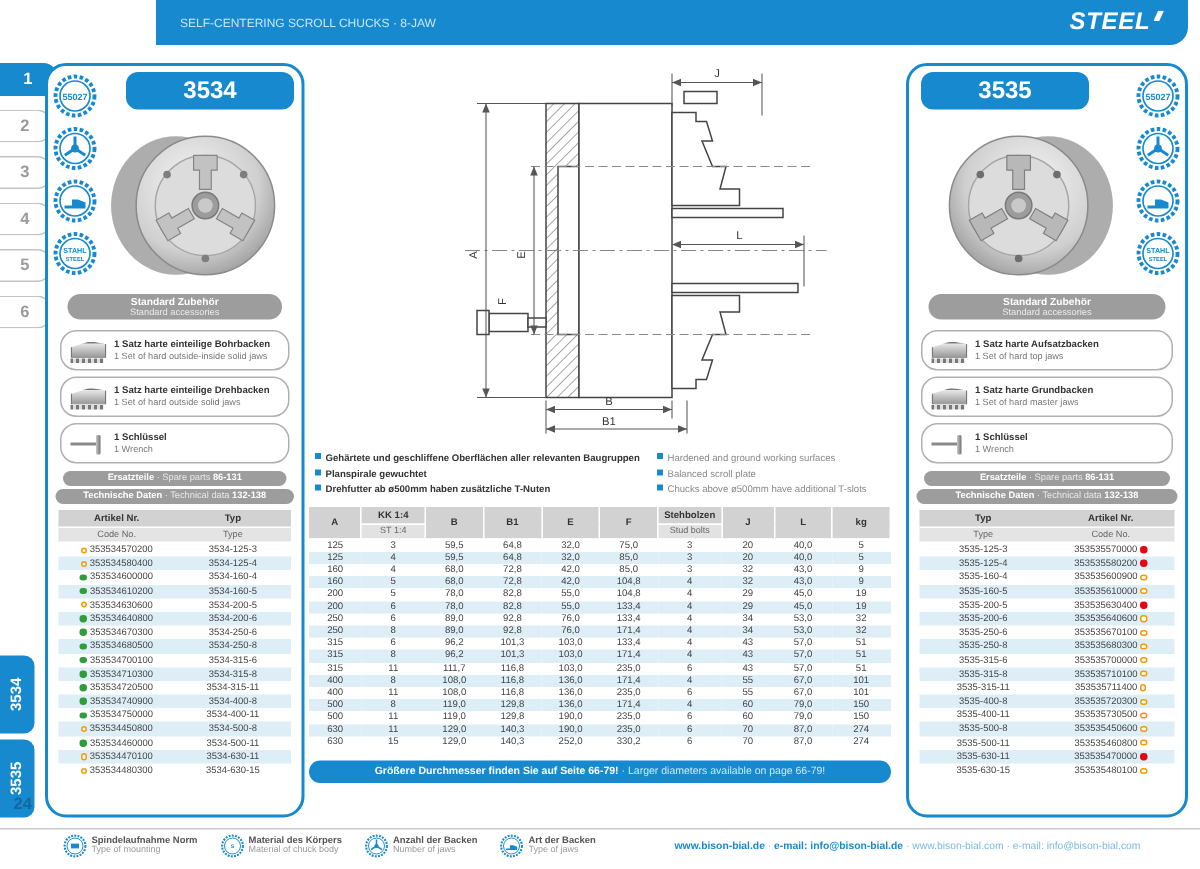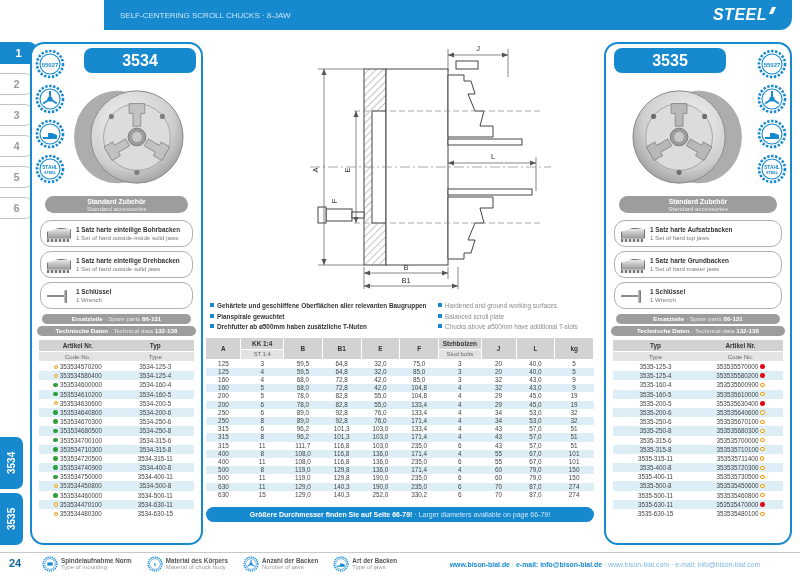--- a/index.html
+++ b/index.html
@@ -107,21 +107,21 @@
   .spec td{font-size:6.4px;color:#444;text-align:center;height:8.2px;line-height:8.2px;padding:0}
   .spec tr.alt{background:#ddeef7}
 
   .banner{position:absolute;left:206px;top:507px;width:388px;height:15px;background:#1789ce;border-radius:8px;
           color:#fff;font-size:7px;line-height:15px;text-align:center;white-space:nowrap}
   .banner .b-de{font-weight:bold}
   .banner .b-en{color:#cfe8f8}
 
   
   .footer-line{position:absolute;left:0;top:552px;width:800px;border-top:1px solid #c9c9c9}
-  .pagenum{position:absolute;left:9px;top:557px;font-size:11px;font-weight:bold;color:#13679e}
+  .pagenum{position:absolute;left:9px;top:530px;font-size:11px;font-weight:bold;color:#13679e}
   .legend{position:absolute;left:42px;top:556px;display:flex;gap:15px;align-items:center}
   .leg-item{display:flex;gap:3px;align-items:center}
   .leg-icon{width:16px;height:16px;flex:none}
   .leg-de{font-size:6.3px;font-weight:bold;color:#555;line-height:7.5px}
   .leg-en{font-size:6px;color:#9a9a9a;line-height:7.5px}
   .links{position:absolute;left:420px;top:561px;width:370px;text-align:center;font-size:6.9px;color:#7cb9e0;white-space:nowrap}
   .links .link.m-strong{color:#1789ce;font-weight:bold}
   .links .link+.link::before{content:" · ";color:#7cb9e0;font-weight:normal}
 
   svg text{font-family:"Liberation Sans",sans-serif}

